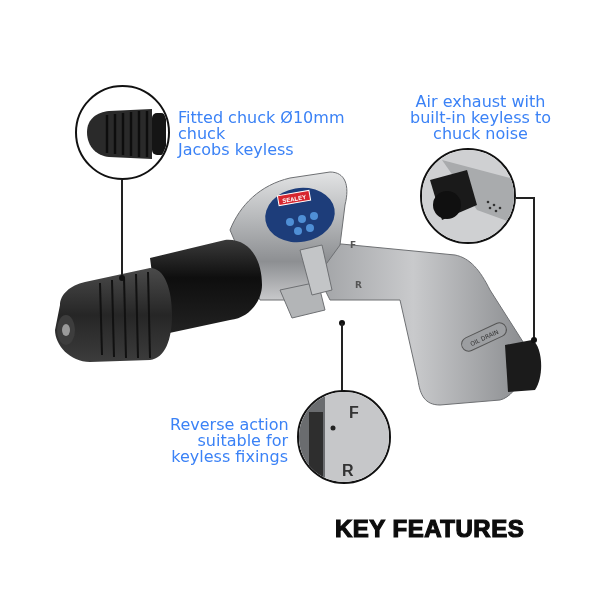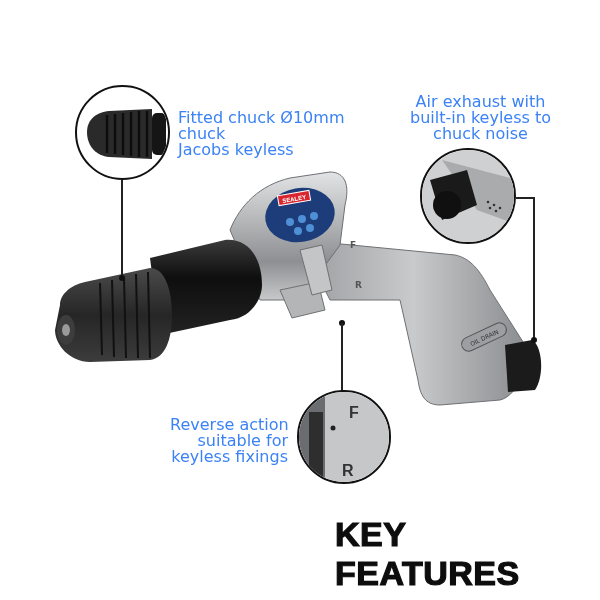--- a/index.html
+++ b/index.html
@@ -12,21 +12,21 @@
     .callout-text div { white-space: nowrap; }
     .right-align { text-align: right; }
     .center-align { text-align: center; }
     .circle {
       position: absolute; border: 2px solid #111; border-radius: 50%; overflow: hidden; background: #fff;
       box-sizing: border-box;
     }
     .line { position: absolute; background: #222; }
     .dot { position: absolute; width: 6px; height: 6px; border-radius: 50%; background: #111; }
     .title {
-      font-family: "Liberation Sans", sans-serif; font-weight: 900; font-size: 34px; letter-spacing: 0.5px;
+      font-family: "Liberation Sans", sans-serif; font-weight: 900; font-size: 24px; letter-spacing: 0.5px;
       color: #0d0d0d; -webkit-text-stroke: 1.2px #0d0d0d;
     }
   </style>
 </head>
 <body>
 
 <svg class="abs" style="left:0;top:0" width="600" height="600" viewBox="0 0 600 600">
   <defs>
     <linearGradient id="metal" x1="0" y1="0" x2="0" y2="1">
       <stop offset="0" stop-color="#e2e3e4"></stop>

